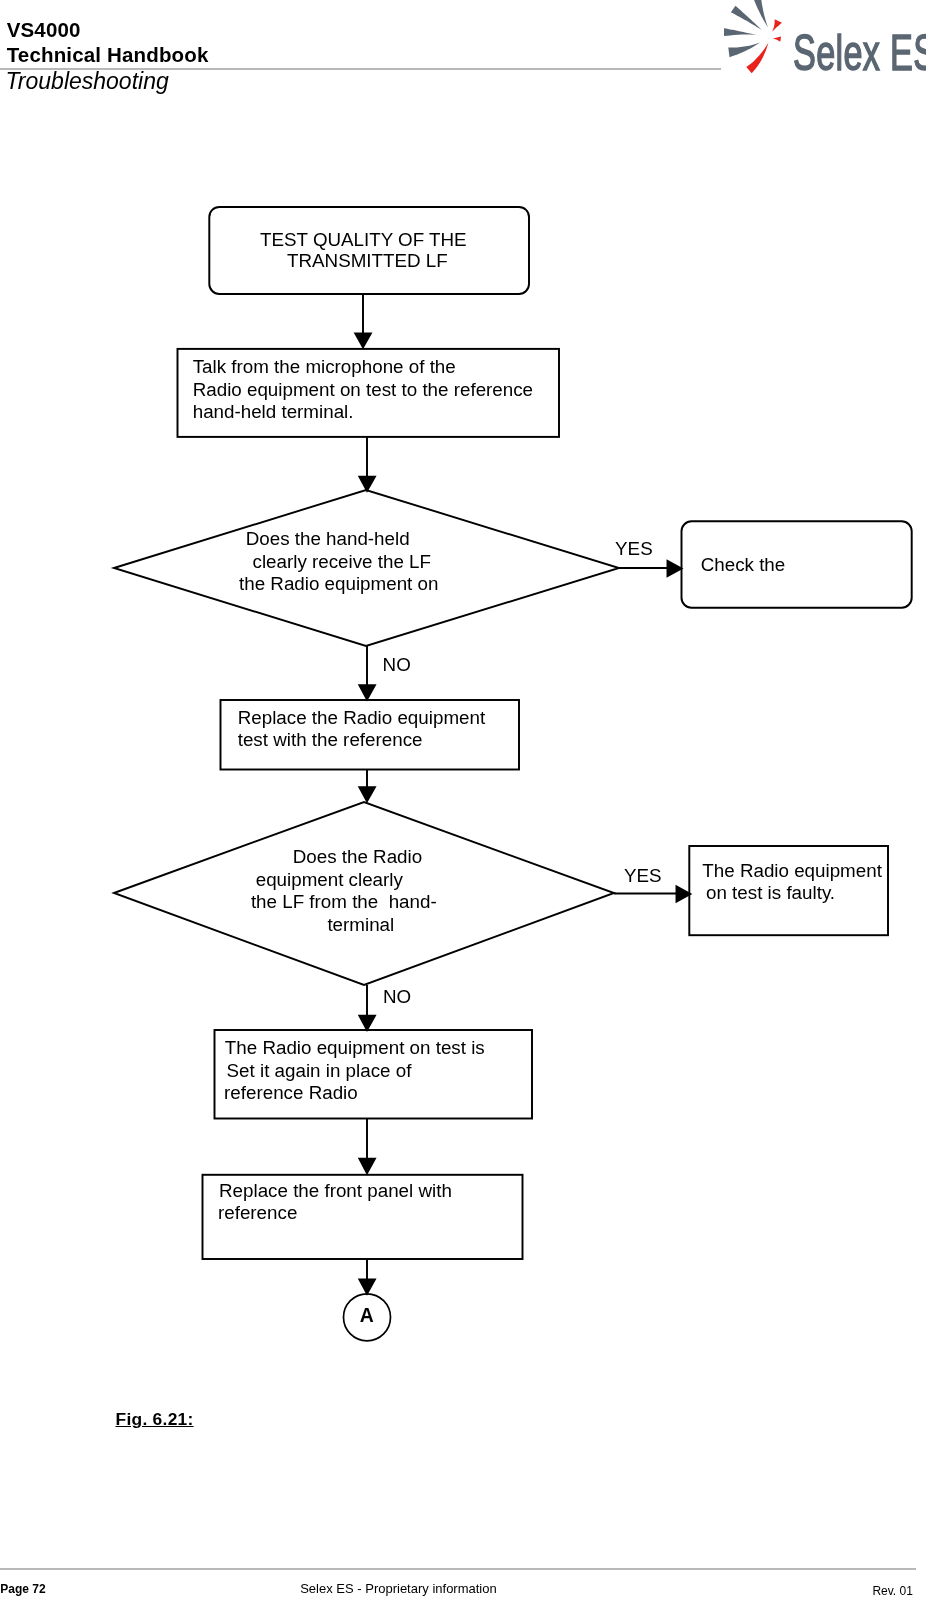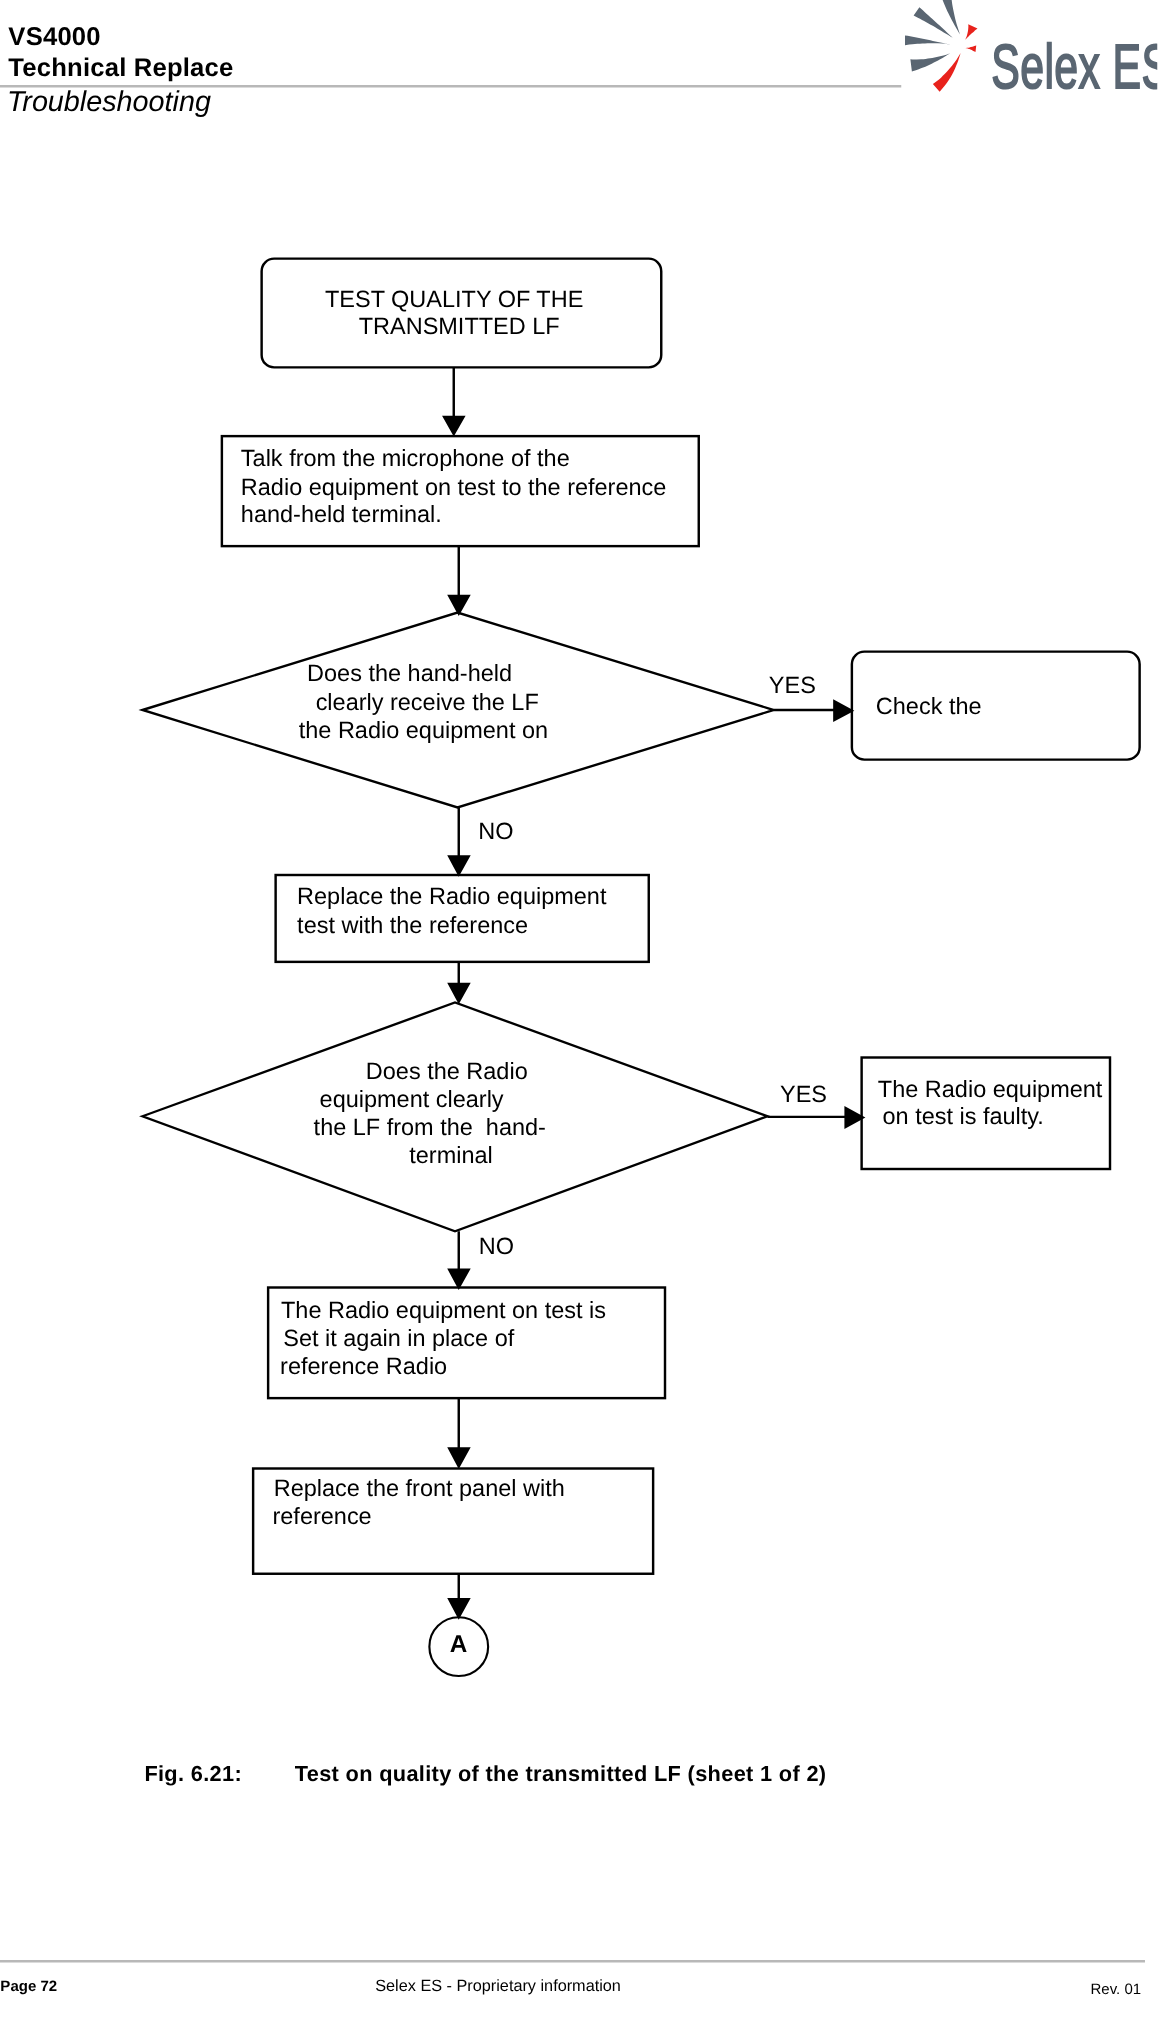--- a/index.html
+++ b/index.html
@@ -18,38 +18,38 @@
              color:#5a6672;white-space:nowrap;
              transform:scaleX(0.685);transform-origin:0 0;letter-spacing:0.45px;
              -webkit-text-stroke:1.5px #5a6672;}
 
   
   .flow{position:absolute;left:0;top:0;width:926px;height:1420px;}
 
   
   .cap{position:absolute;top:1411.3px;font-size:17.4px;font-weight:bold;color:#000;
        letter-spacing:0.27px;line-height:17.4px;white-space:nowrap;}
-  .cap-label{left:115.5px;}
+  .cap-label{left:115.5px;text-decoration:underline;}
   .cap-text{left:235.8px;}
 
   
   .ftr-rule{position:absolute;left:0px;top:1568.4px;width:916px;height:2px;background:#b8b8b8;}
   .ftr{position:absolute;font-size:12px;color:#000;line-height:18.3px;white-space:nowrap;}
   .ftr-page{left:0.3px;top:1580.3px;font-weight:bold;}
   .ftr-center{left:300.2px;top:1579.9px;font-size:13px;}
   .ftr-right{left:614.8px;top:1580.1px;width:298.1px;text-align:right;line-height:23.9px;}
 </style>
 </head>
 <body>
 
 <div class="page">
 
   <div class="hdr-title">
     <div>VS4000</div>
-    <div>Technical Replace</div>
+    <div>Technical Handbook</div>
   </div>
   <div class="hdr-rule"></div>
   <div class="hdr-sub">Troubleshooting</div>
 
   <svg class="logo" viewBox="715 -8 211 92" width="211" height="92">
     <g>
       <path fill="#5a6672" d="M 751.5 -7.1 Q 752.9 -3.1 753.7 -1.1 Q 754.4 0.9 755.2 2.8 Q 756.0 4.8 756.9 6.7 Q 757.7 8.7 758.7 10.6 Q 759.6 12.5 760.6 14.4 Q 761.5 16.3 762.6 18.2 Q 763.6 20.1 764.7 22.0 Q 765.8 23.9 766.9 25.7 L 768.0 27.6 L 768.0 27.6 Q 766.6 23.5 766.0 21.4 Q 765.3 19.4 764.8 17.3 Q 764.2 15.3 763.8 13.3 Q 763.3 11.2 762.9 9.2 Q 762.5 7.2 762.1 5.1 Q 761.7 3.1 761.5 1.1 Q 761.2 -0.9 761.0 -2.9 Q 760.8 -4.9 760.6 -6.9 L 760.5 -8.9 Z"></path>
       <path fill="#5a6672" d="M 730.9 12.3 Q 734.3 14.0 736.0 14.9 Q 737.6 15.8 739.3 16.8 Q 741.0 17.7 742.8 18.7 Q 744.5 19.6 746.2 20.6 Q 747.9 21.6 749.7 22.7 Q 751.5 23.7 753.2 24.7 Q 755.0 25.8 756.8 26.9 Q 758.6 27.9 760.4 29.1 L 762.2 30.2 L 762.2 30.2 Q 759.1 27.3 757.6 25.9 Q 756.0 24.4 754.5 23.0 Q 753.0 21.6 751.5 20.2 Q 750.0 18.8 748.5 17.5 Q 747.0 16.1 745.5 14.8 Q 744.1 13.5 742.6 12.2 Q 741.2 10.8 739.7 9.5 Q 738.3 8.3 736.9 7.0 L 735.5 5.7 Z"></path>
       <path fill="#5a6672" d="M 724.0 36.1 Q 727.9 35.6 729.9 35.4 Q 731.9 35.1 733.9 35.0 Q 735.9 34.8 737.9 34.7 Q 740.0 34.6 742.0 34.5 Q 744.0 34.5 746.1 34.5 Q 748.1 34.5 750.2 34.6 Q 752.3 34.6 754.3 34.8 Q 756.4 35.0 758.4 35.3 L 760.5 35.6 L 760.5 35.6 Q 756.4 34.9 754.4 34.4 Q 752.3 34.0 750.3 33.6 Q 748.3 33.1 746.3 32.7 Q 744.3 32.2 742.3 31.8 Q 740.2 31.4 738.2 30.9 Q 736.2 30.5 734.2 30.1 Q 732.2 29.7 730.1 29.4 Q 728.1 29.0 726.1 28.6 L 724.0 28.3 Z"></path>
       <path fill="#5a6672" d="M 729.5 57.2 Q 733.2 56.0 735.0 55.3 Q 736.8 54.7 738.5 54.0 Q 740.3 53.3 742.0 52.5 Q 743.7 51.8 745.4 50.9 Q 747.1 50.1 748.8 49.2 Q 750.4 48.4 752.1 47.4 Q 753.7 46.5 755.3 45.5 Q 756.9 44.5 758.5 43.5 L 760.1 42.5 L 760.1 42.5 Q 756.6 43.8 754.8 44.3 Q 753.0 44.8 751.2 45.2 Q 749.4 45.7 747.6 46.0 Q 745.9 46.4 744.1 46.6 Q 742.3 46.9 740.5 47.1 Q 738.8 47.3 737.0 47.4 Q 735.3 47.5 733.5 47.5 Q 731.7 47.6 730.0 47.5 L 728.3 47.4 Z"></path>
@@ -160,21 +160,20 @@
 
     <g class="etext" font-family="'Liberation Sans', sans-serif" font-size="18.8" fill="#000">
       <text x="615.1" y="554.7">YES</text>
       <text x="382.6" y="670.9">NO</text>
       <text x="624" y="881.5">YES</text>
       <text x="383" y="1002.9">NO</text>
     </g>
   </svg>
 
   <div class="cap cap-label">Fig. 6.21:</div>
-  <div class="cap cap-text">Test on quality of the transmitted LF (sheet 1 of 2)</div>
 
   <div class="ftr-rule"></div>
   <div class="ftr ftr-page">Page 72</div>
   <div class="ftr ftr-center">Selex ES - Proprietary information</div>
   <div class="ftr ftr-right">
     <div>Rev. 01</div>
   </div>
 
 </div>
 

